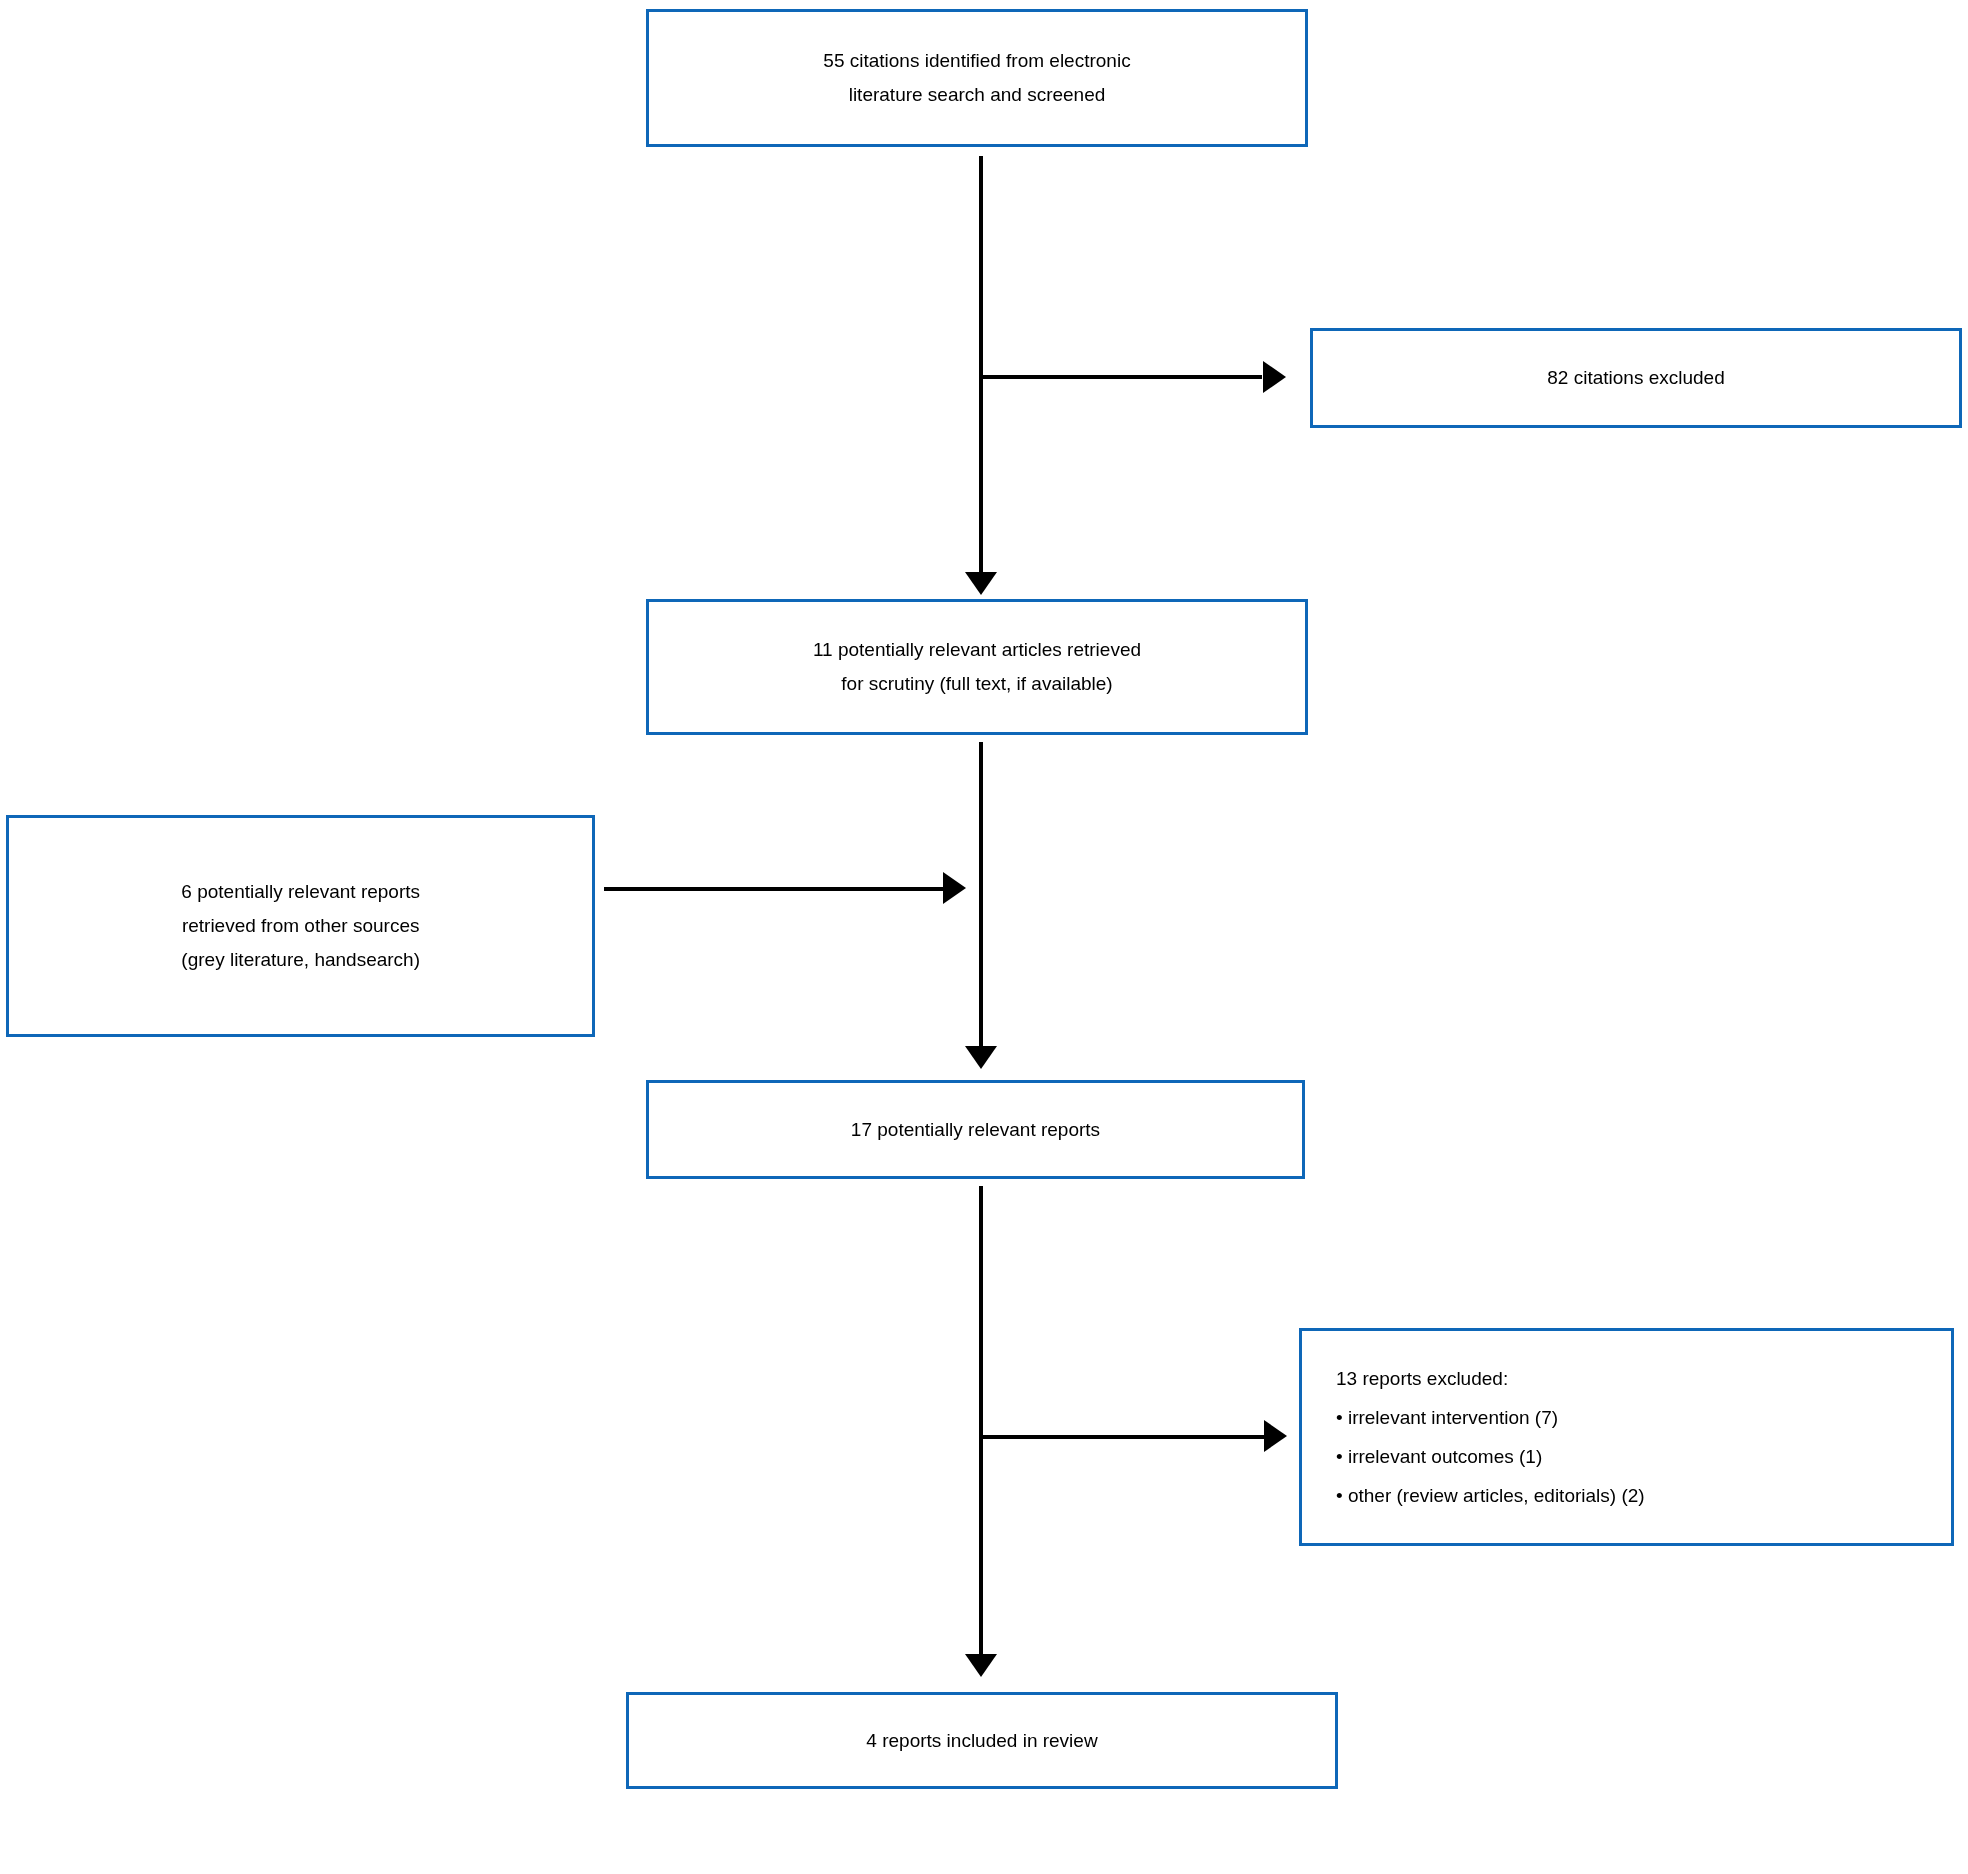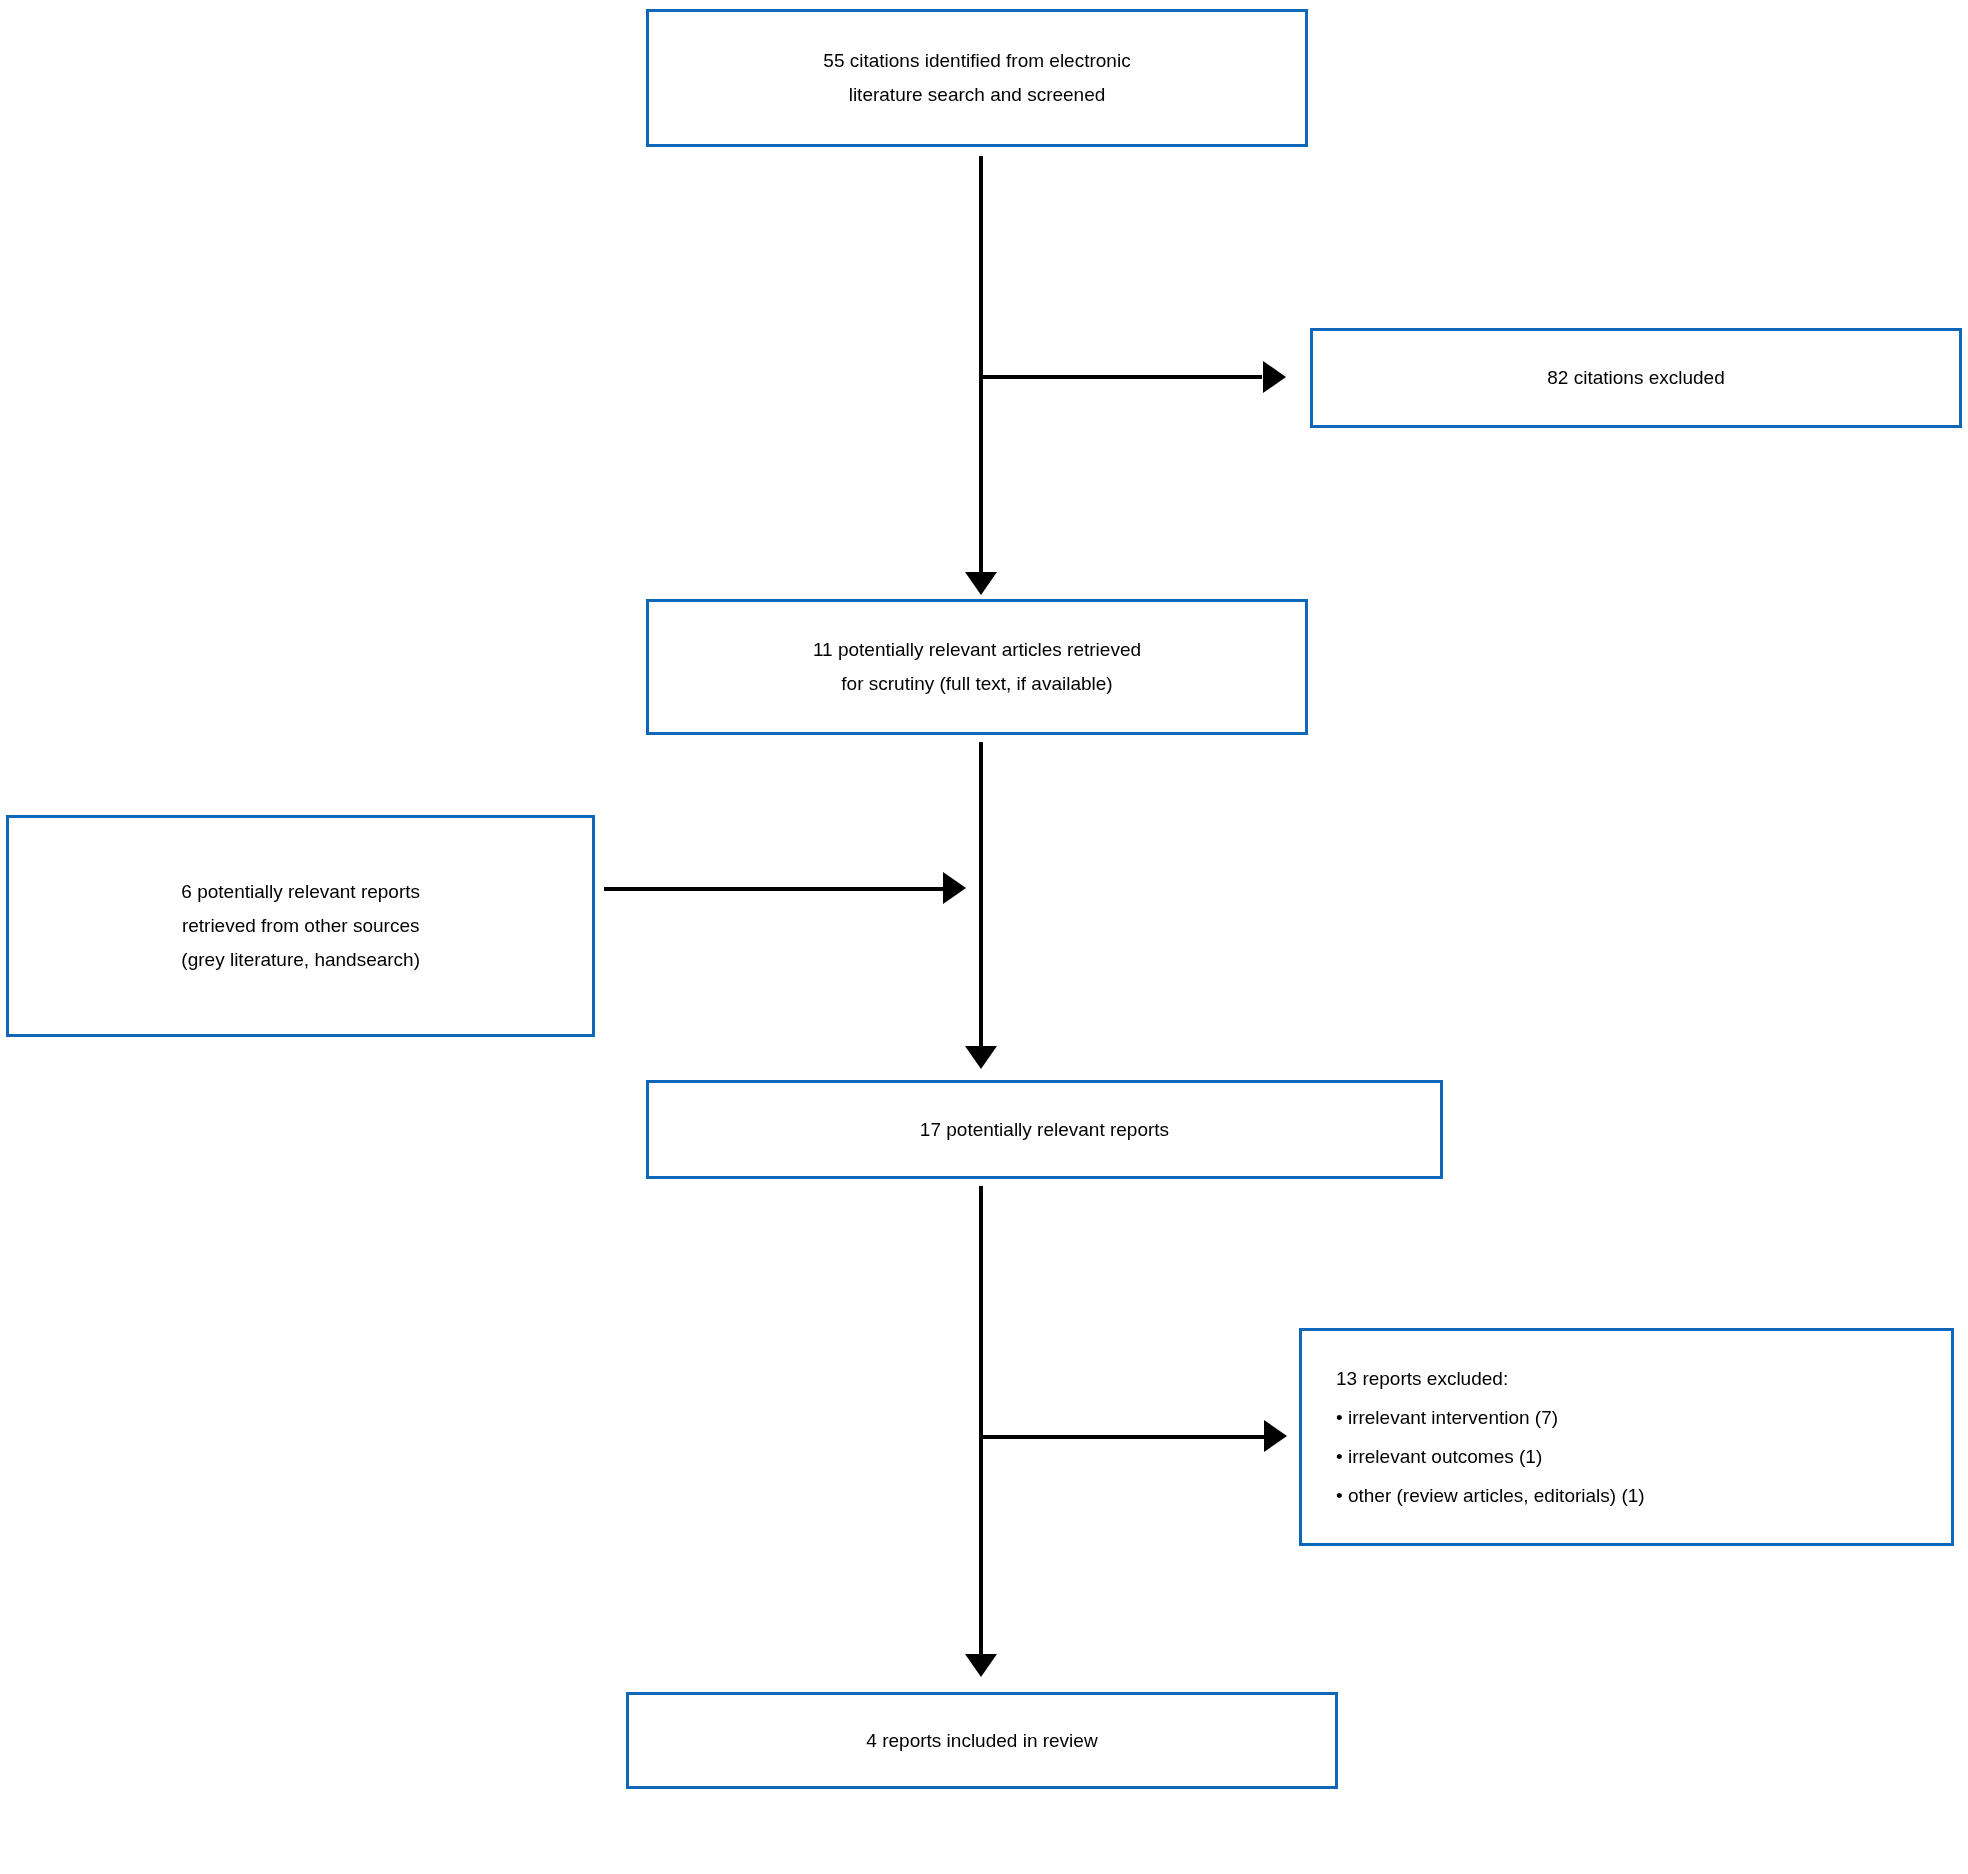--- a/index.html
+++ b/index.html
@@ -56,21 +56,21 @@
     border-top: 23px solid #000000;
     border-left: 16px solid transparent;
     border-right: 16px solid transparent;
   }
 
   
   #box-identified   { left: 646px;  top: 9px;   width: 662px; height: 138px; }
   #box-excluded1    { left: 1310px; top: 328px;  width: 652px; height: 100px; }
   #box-retrieved    { left: 646px;  top: 599px;  width: 662px; height: 136px; }
   #box-other        { left: 6.2px;    top: 815px;  width: 589px; height: 222px; }
-  #box-relevant     { left: 646px;  top: 1080px; width: 797px; height: 99px; }
+  #box-relevant     { left: 646px;  top: 1080px; width: 659px; height: 99px; }
   #box-excluded2    { left: 1299px; top: 1328px; width: 655px; height: 218px; }
   #box-included     { left: 626px;  top: 1692px; width: 712px; height: 97px; text-align: right; }
 
   
   #v1        { left: 979px; top: 156px;  height: 416px; }
   #branch1   { left: 979px; top: 375px;  width: 283px; }
   #arrow-b1  { left: 1263px; top: 361px; }
   #arrow-d1  { left: 965px; top: 572px; }
 
   #v2        { left: 979px; top: 742px;  height: 306px; }
@@ -109,21 +109,21 @@
   </div>
 
   <div class="node" id="box-relevant">
     <div>17 potentially relevant reports</div>
   </div>
 
   <div class="node left" id="box-excluded2">
     <div>13 reports excluded:</div>
     <div>• irrelevant intervention (7)</div>
     <div>• irrelevant outcomes (1)</div>
-    <div>• other (review articles, editorials) (1)</div>
+    <div>• other (review articles, editorials) (2)</div>
   </div>
 
   <div class="node" id="box-included">
     <div>4 reports included in review</div>
   </div>
 
   <div class="vline" id="v1"></div>
   <div class="hline" id="branch1"></div>
   <div class="arrow-right" id="arrow-b1"></div>
   <div class="arrow-down" id="arrow-d1"></div>

